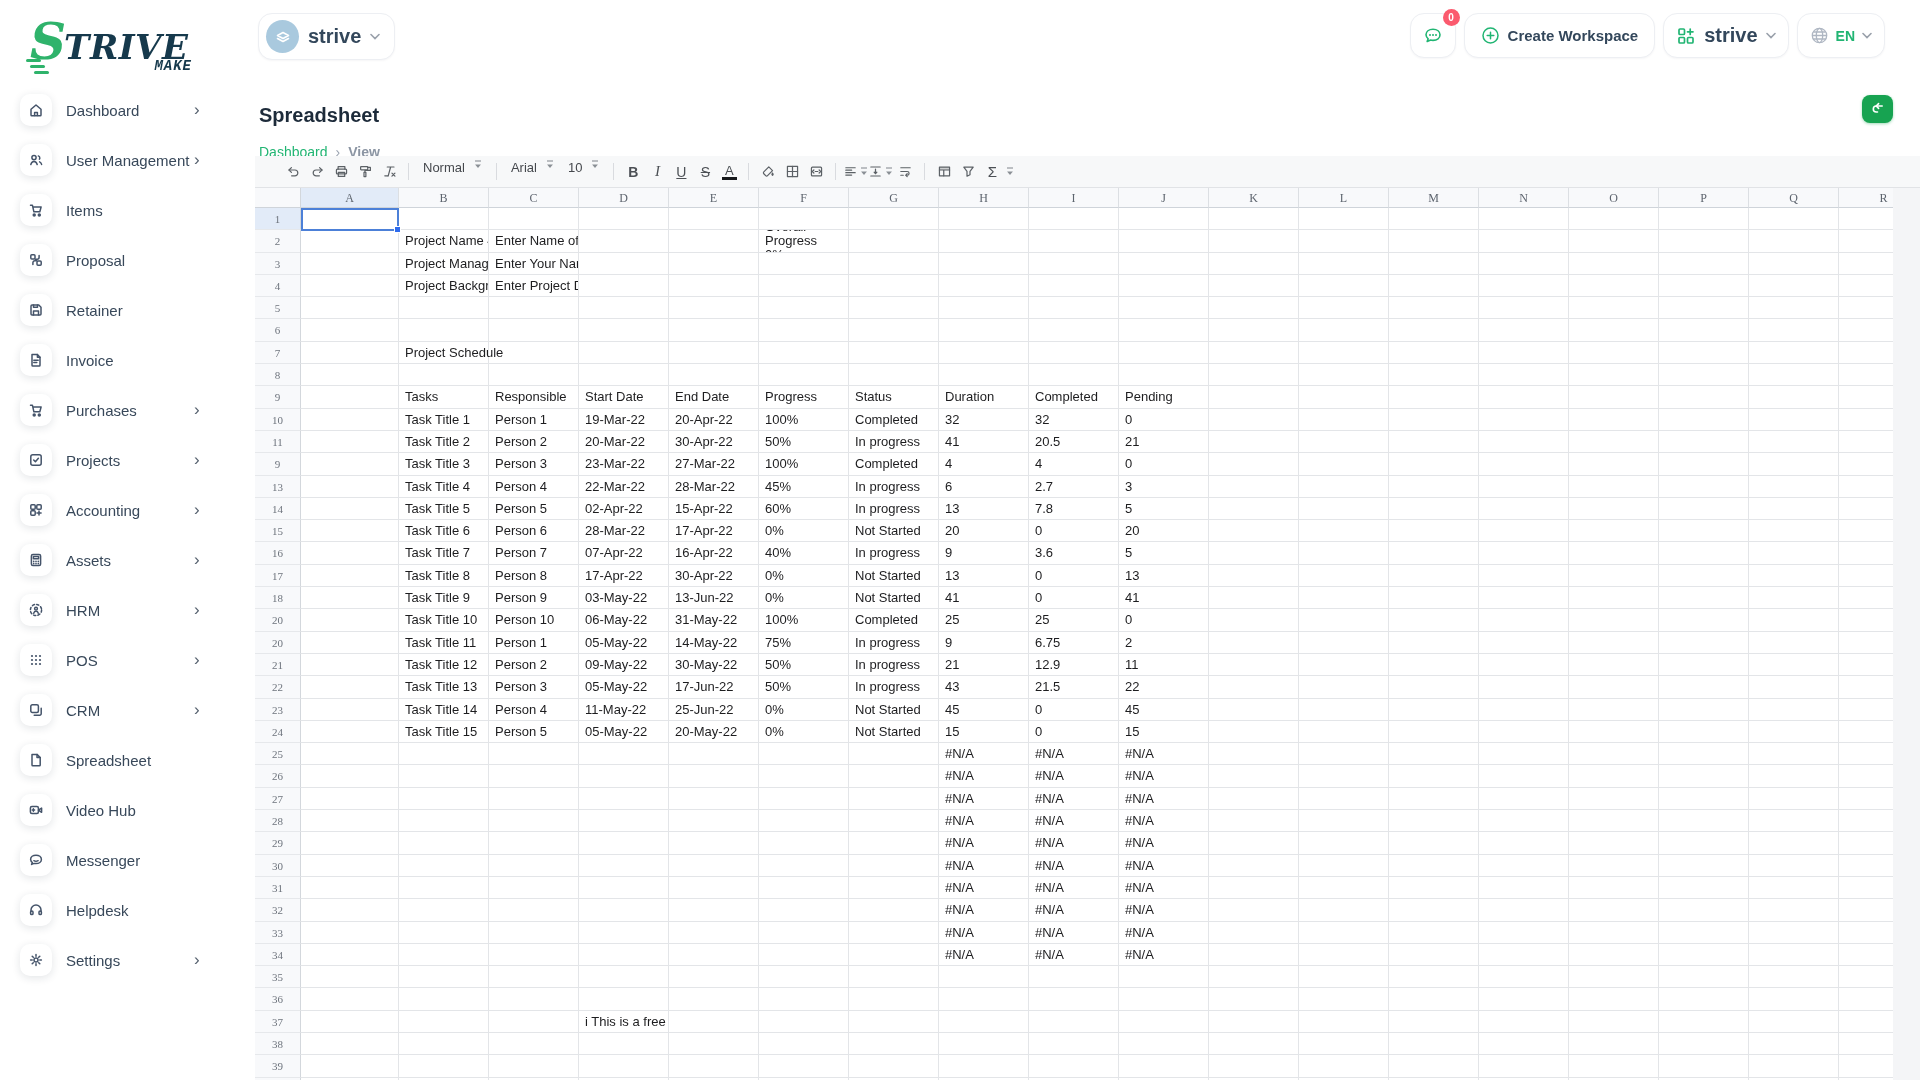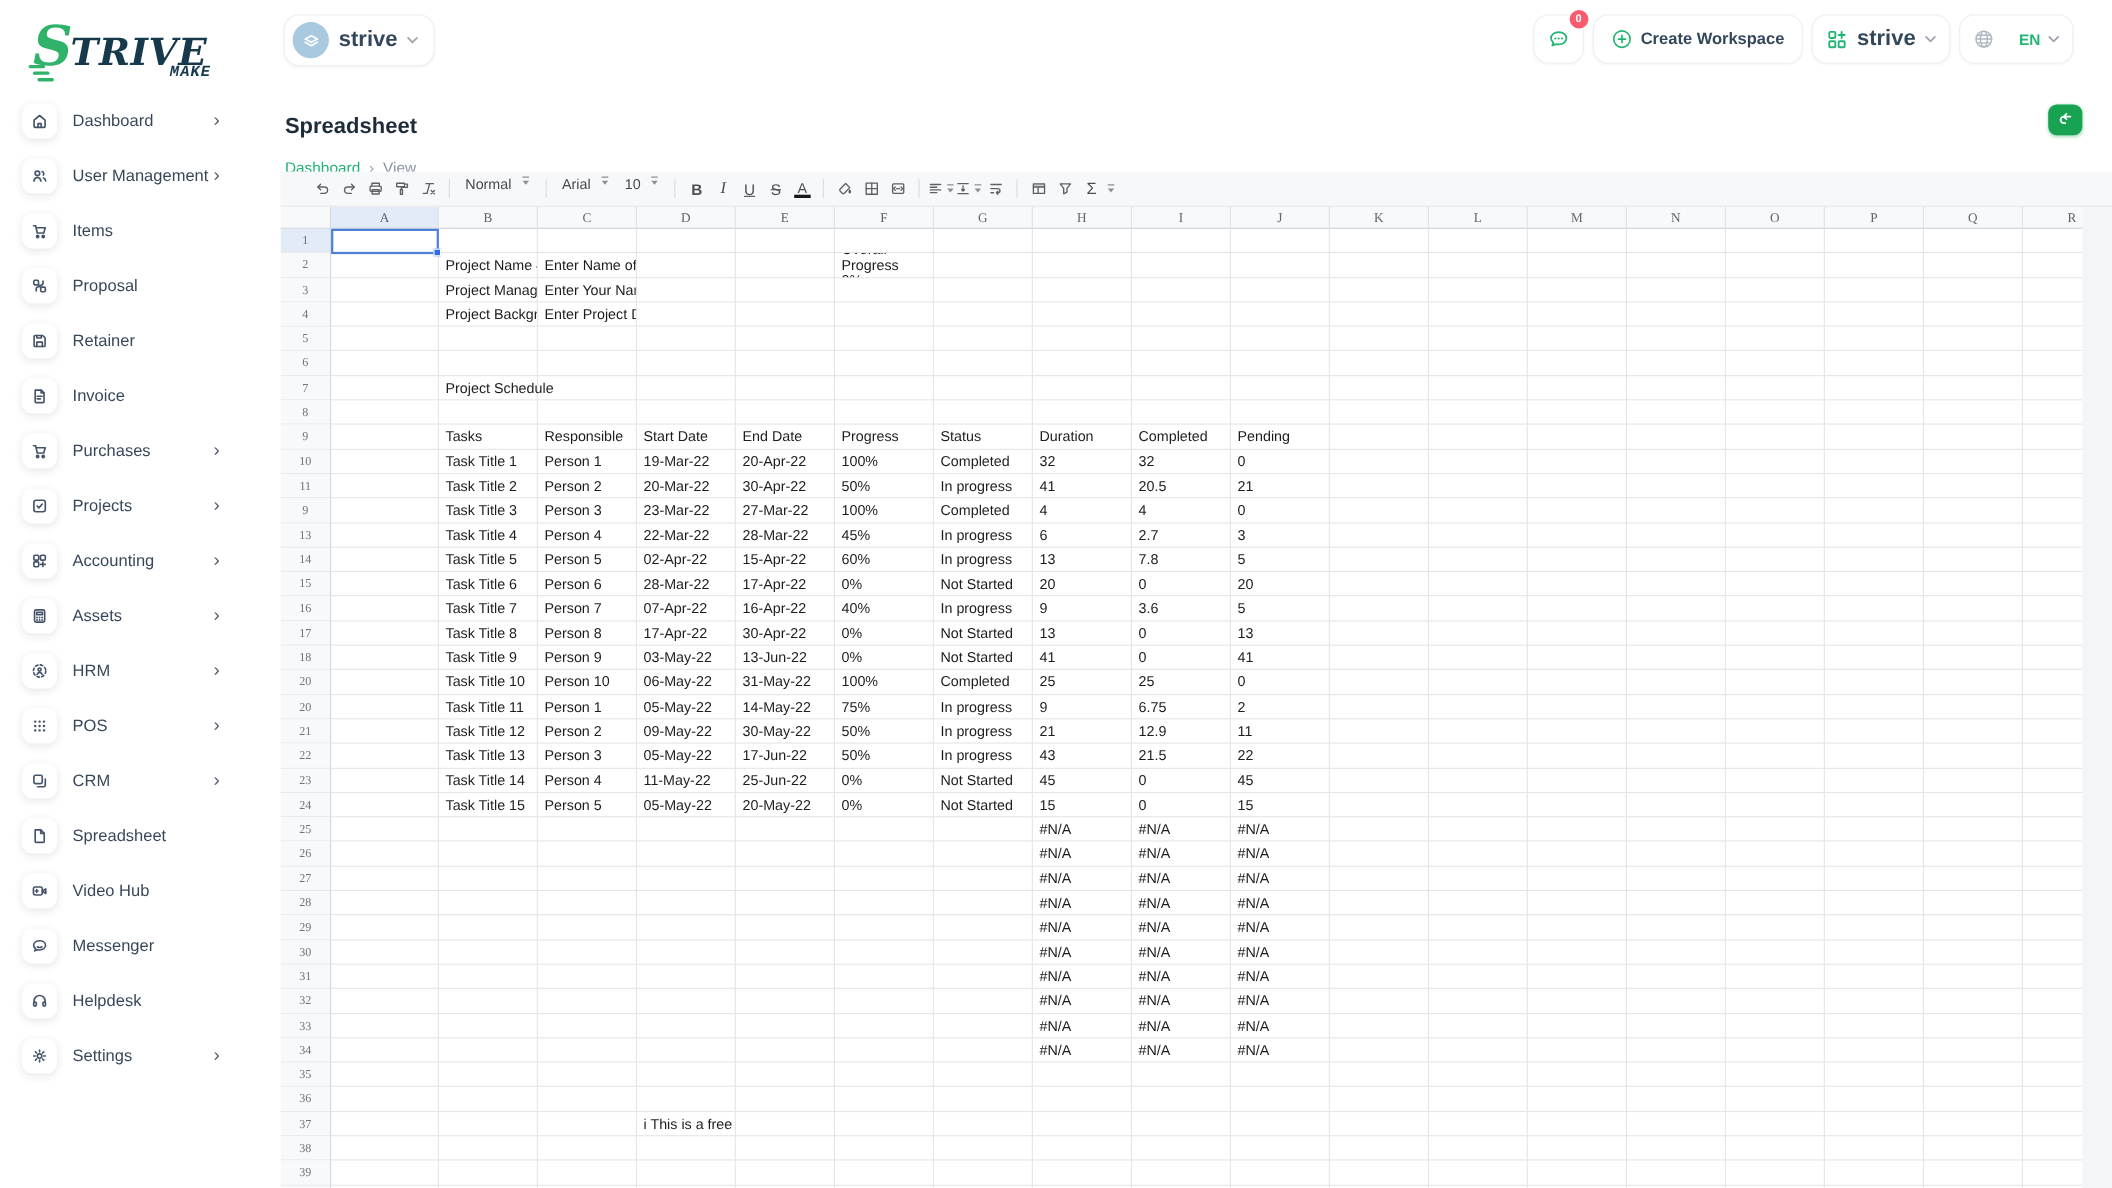--- a/index.html
+++ b/index.html
@@ -36,29 +36,29 @@
   .ws-name{font-size:20px;font-weight:600;color:#33475b;}
   .topbar-right{position:absolute;top:13px;right:35px;display:flex;gap:8px;align-items:center;}
   .chat-pill{position:relative;width:46px;height:45px;justify-content:center;cursor:pointer;}
   .badge{position:absolute;top:-5px;right:-5px;min-width:17px;height:17px;border-radius:9px;
     background:#fb5a6e;color:#fff;font-size:10px;font-weight:700;display:flex;align-items:center;
     justify-content:center;padding:0 4px;}
   .cw-pill{height:45px;padding:0 16px;gap:8px;font-size:15px;font-weight:600;color:#33475b;cursor:pointer;}
   .sw-pill{height:45px;padding:0 12px;gap:8px;cursor:pointer;}
   .sw-name{font-size:20px;font-weight:600;color:#33475b;}
   .lang-pill{height:45px;padding:0 12px;gap:7px;cursor:pointer;}
-  .lang-code{font-size:14px;font-weight:700;color:#21b573;margin-left:16px;}
+  .lang-code{font-size:14px;font-weight:700;color:#21b573;}
 
   
   .page-title{position:absolute;left:259px;top:104px;font-size:20px;font-weight:700;color:#1d2b3a;}
   .breadcrumb{position:absolute;left:259px;top:144px;display:flex;align-items:center;gap:8px;
     font-size:14px;}
   .bc-parent{color:#21b573;cursor:pointer;}
   .bc-sep{color:#9aa3b0;font-size:14px;}
-  .bc-current{color:#8b95a3;}
+  .bc-current{color:#8b95a3;font-weight:bold;}
   .back-btn{position:absolute;right:27px;top:95px;width:31px;height:28px;border-radius:8px;
     background:#17a351;display:flex;align-items:center;justify-content:center;cursor:pointer;
     box-shadow:0 1px 3px rgba(23,163,81,.4);}
 
   
   .ss-toolbar{position:absolute;left:255px;top:156px;width:1665px;height:32px;background:#f7f8f9;
     border-bottom:1px solid #e1e3e6;display:flex;align-items:center;padding-left:26px;}
   .tb-item{min-width:24px;height:24px;display:flex;align-items:center;justify-content:center;
     color:#5c6166;cursor:pointer;border-radius:3px;}
   .tb-sep{width:1px;height:17px;background:#d9dbdf;margin:0 7px;}

